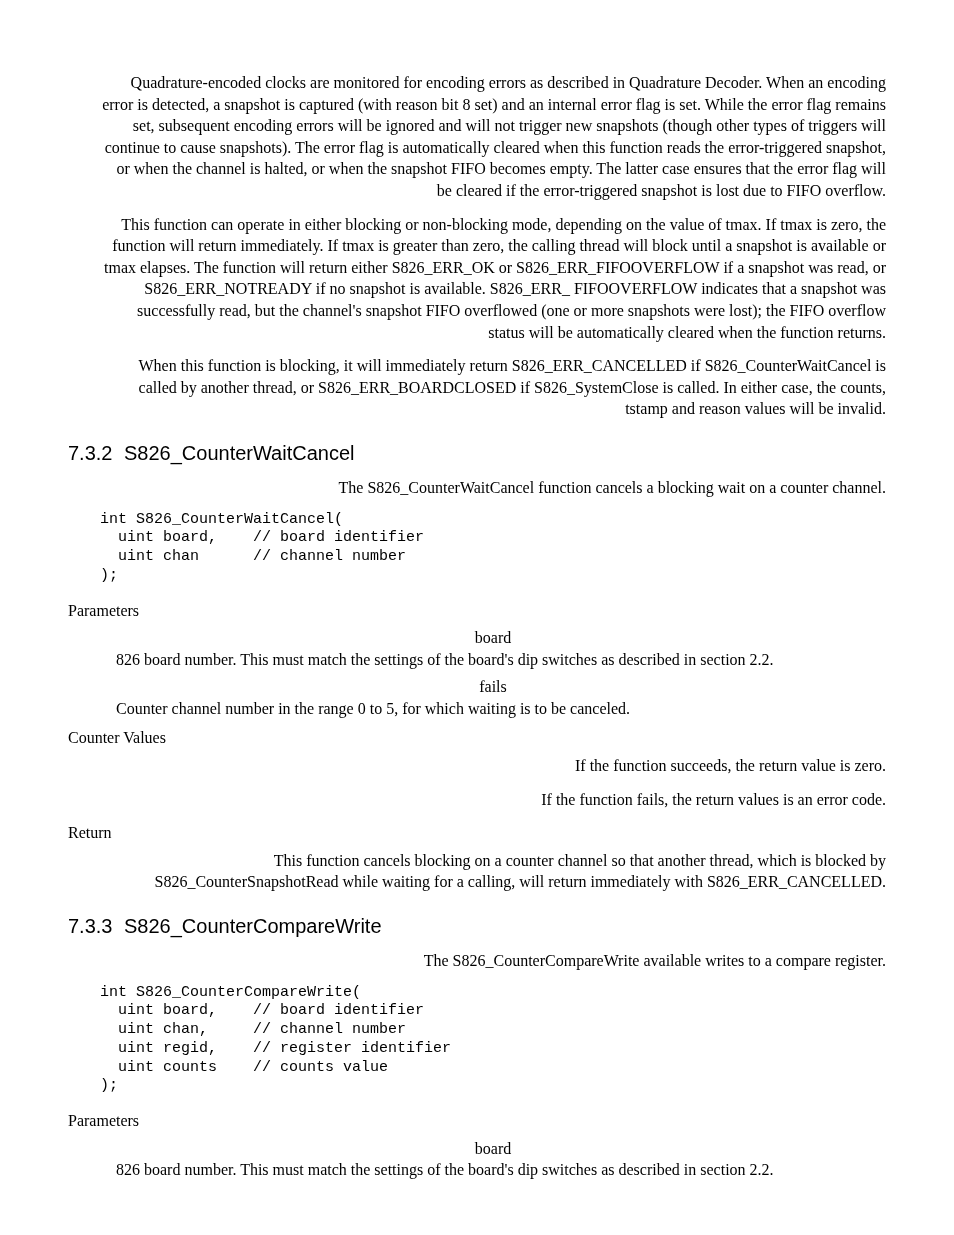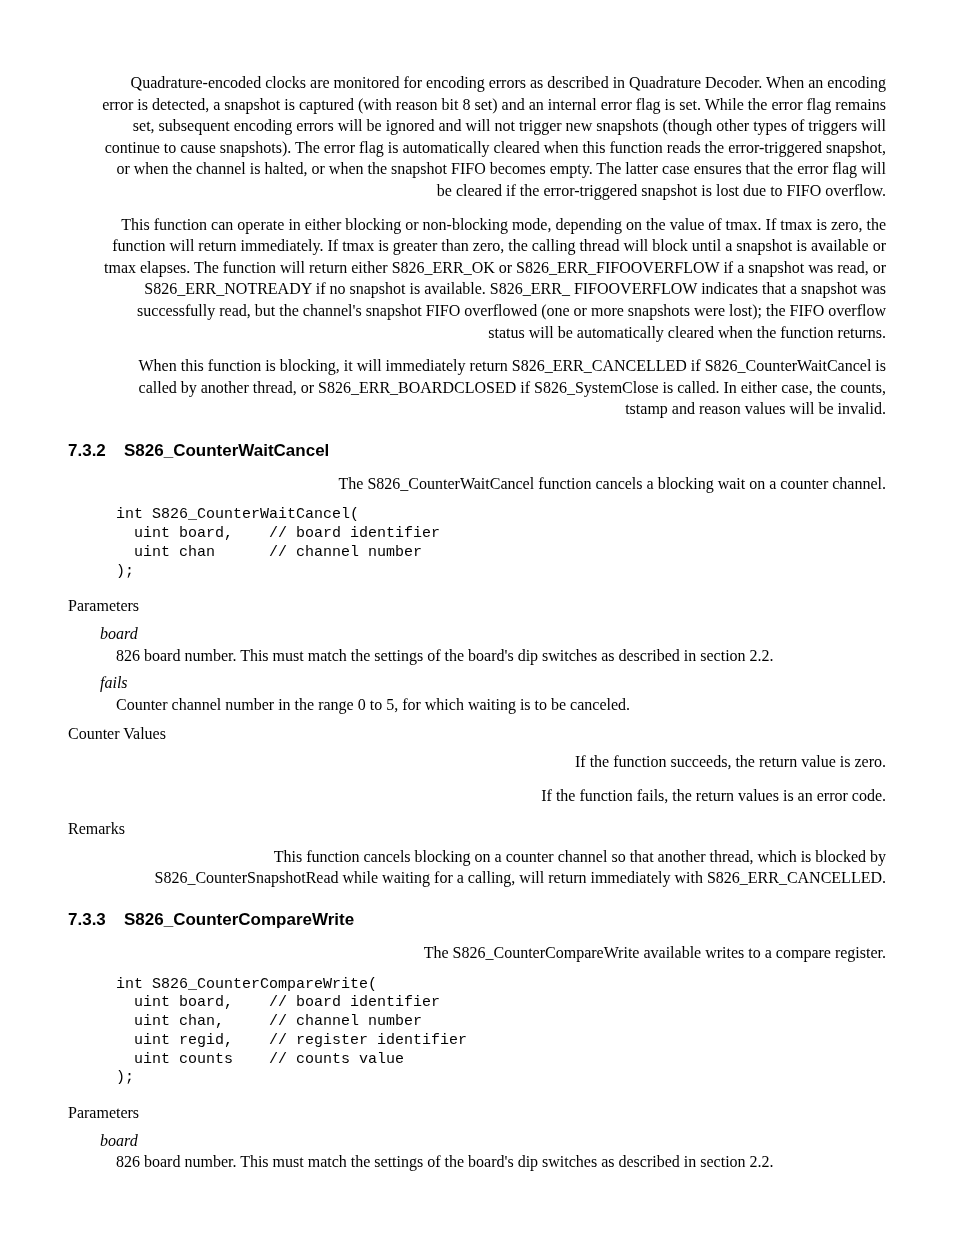--- a/index.html
+++ b/index.html
@@ -13,44 +13,44 @@
     box-sizing: border-box;
     line-height: 1.35;
   }
   .para {
     margin: 0 0 12px 0;
     text-align: right;
     padding-left: 32px;
   }
   .heading {
     font-family: Arial, Helvetica, sans-serif;
-    font-weight: bold;
-    font-size: 17px;
+    font-weight: normal;
+    font-size: 20px;
     margin: 20px 0 10px 0;
     padding-left: 0;
   }
   .heading .num {
     display: inline-block;
     width: 56px;
   }
   pre.code {
     font-family: "Courier New", Courier, monospace;
     font-size: 15px;
     white-space: pre;
-    margin: 8px 0 14px 48px;
+    margin: 8px 0 14px 32px;
     line-height: 1.25;
   }
   .subhead {
     font-weight: normal;
     margin: 8px 0 6px 0;
     padding-left: 0;
   }
   .param-name {
-    font-style: italic;
     margin: 4px 0 0 32px;
+    text-align: center;
   }
   .param-desc {
     margin: 0 0 6px 48px;
   }
 </style>
 </head>
 <body>
 
 <p class="para">Quadrature-encoded clocks are monitored for encoding errors as described in Quadrature Decoder. When an encoding error is detected, a snapshot is captured (with reason bit 8 set) and an internal error flag is set. While the error flag remains set, subsequent encoding errors will be ignored and will not trigger new snapshots (though other types of triggers will continue to cause snapshots). The error flag is automatically cleared when this function reads the error-triggered snapshot, or when the channel is halted, or when the snapshot FIFO becomes empty. The latter case ensures that the error flag will be cleared if the error-triggered snapshot is lost due to FIFO overflow.</p>
 <p class="para">This function can operate in either blocking or non-blocking mode, depending on the value of tmax. If tmax is zero, the function will return immediately. If tmax is greater than zero, the calling thread will block until a snapshot is available or tmax elapses. The function will return either S826_ERR_OK or S826_ERR_FIFOOVERFLOW if a snapshot was read, or S826_ERR_NOTREADY if no snapshot is available. S826_ERR_ FIFOOVERFLOW indicates that a snapshot was successfully read, but the channel's snapshot FIFO overflowed (one or more snapshots were lost); the FIFO overflow status will be automatically cleared when the function returns.</p>
@@ -73,21 +73,21 @@
 <div class="param-desc">826 board number. This must match the settings of the board's dip switches as described in section 2.2.</div>
 
 <div class="param-name">fails</div>
 <div class="param-desc">Counter channel number in the range 0 to 5, for which waiting is to be canceled.</div>
 
 <div class="subhead">Counter Values</div>
 
 <p class="para">If the function succeeds, the return value is zero.</p>
 <p class="para">If the function fails, the return values is an error code.</p>
 
-<div class="subhead">Remarks</div>
+<div class="subhead">Return</div>
 
 <p class="para">This function cancels blocking on a counter channel so that another thread, which is blocked by S826_CounterSnapshotRead while waiting for a calling, will return immediately with S826_ERR_CANCELLED.</p>
 
 <div class="heading">
   <span class="num">7.3.3</span><span>S826_CounterCompareWrite</span>
 </div>
 
 <p class="para">The S826_CounterCompareWrite available writes to a compare register.</p>
 
 <pre class="code">int S826_CounterCompareWrite(

